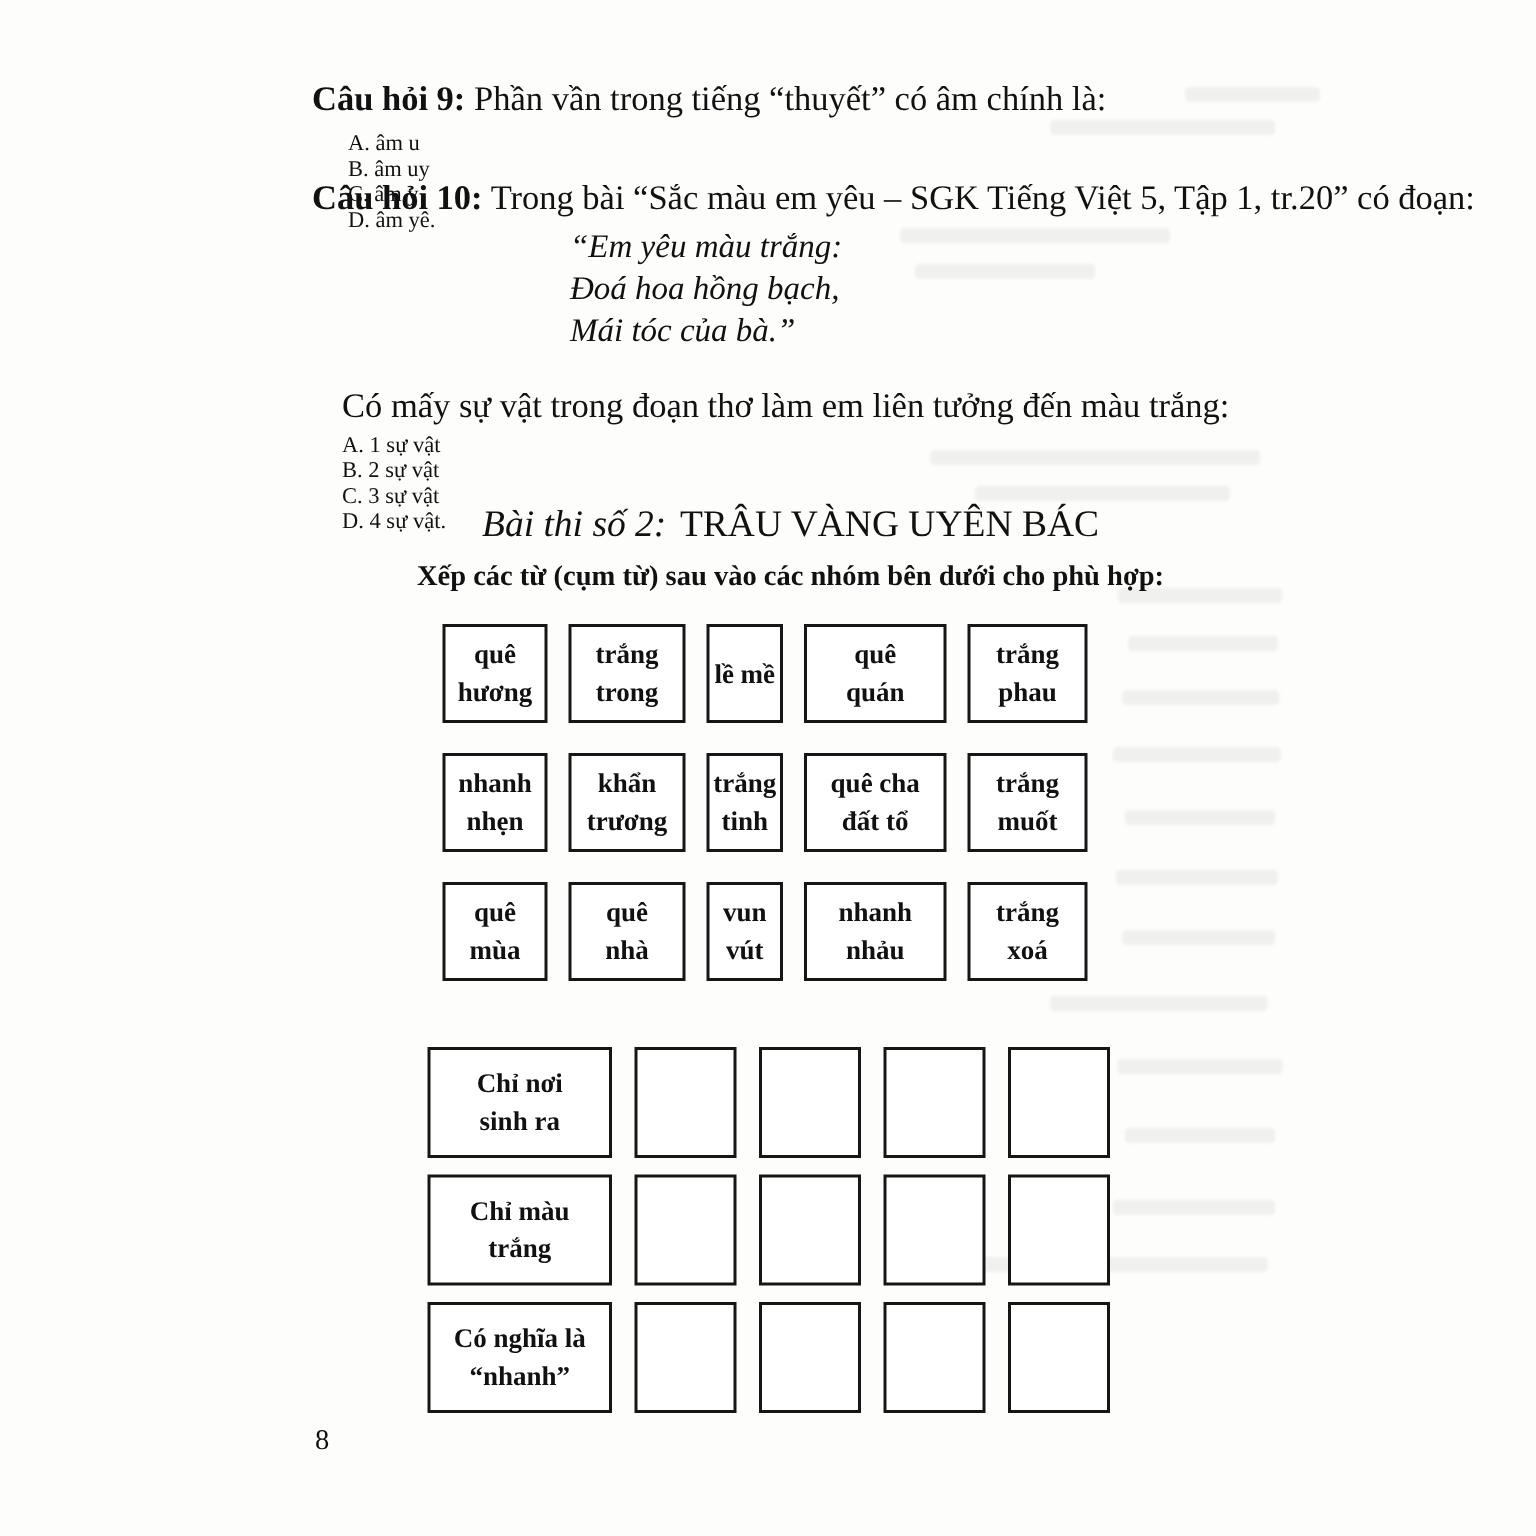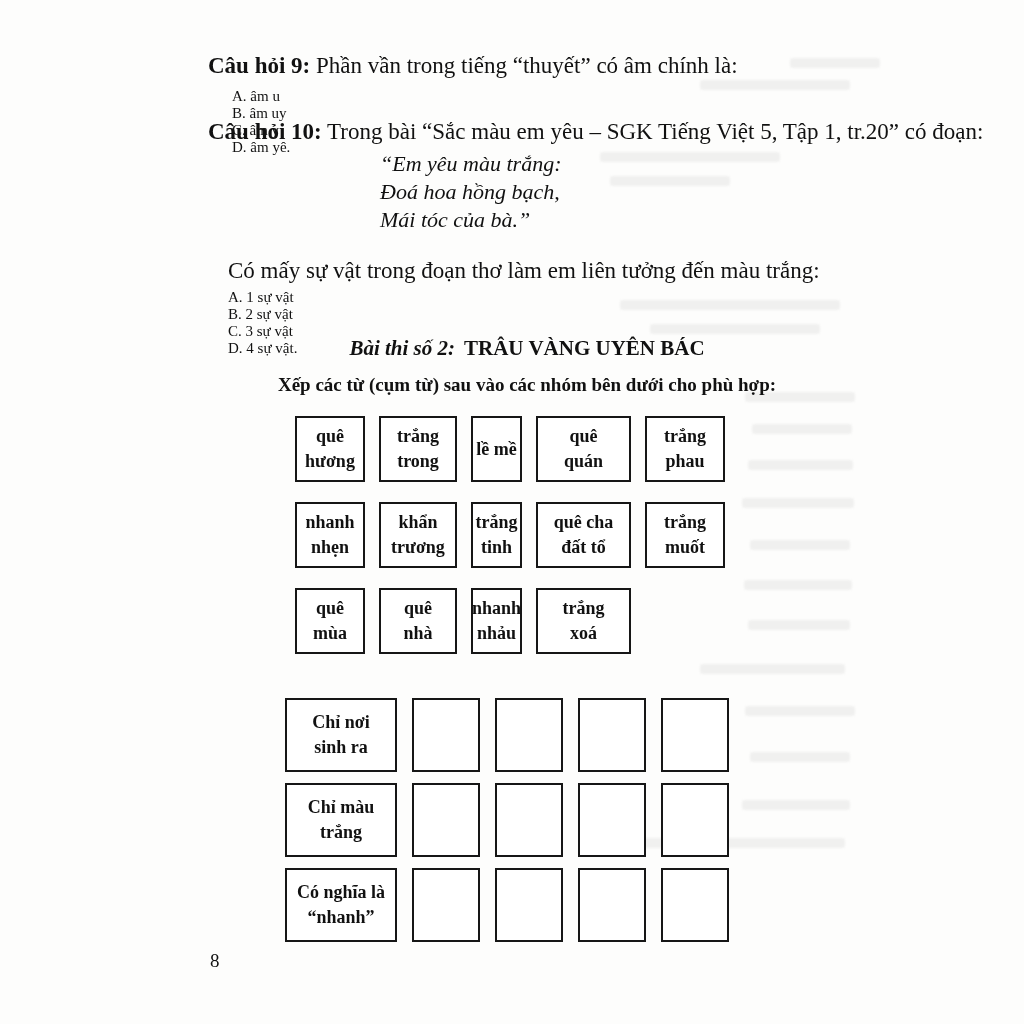--- a/index.html
+++ b/index.html
@@ -16,41 +16,41 @@
   .opts { position: absolute; display: flex; font-size: 15px; white-space: nowrap; flex-direction: column; }
   .opts span { display: inline-block; }
   .opts.q9 span:nth-child(1) { width: 128px; }
   .opts.q9 span:nth-child(2) { width: 154px; }
   .opts.q9 span:nth-child(3) { width: 154px; }
   .opts.q10 span:nth-child(1) { width: 136px; }
   .opts.q10 span:nth-child(2) { width: 148px; }
   .opts.q10 span:nth-child(3) { width: 156px; }
   .poem { position: absolute; left: 380px; top: 150px; font-size: 22px; line-height: 28px; white-space: nowrap; font-style: italic; }
   .center-line { position: absolute; left: 30px; width: 994px; text-align: center; white-space: nowrap; }
-  .section-title { top: 336px; font-size: 21px; font-weight: bold; }
+  .section-title { top: 336px; font-size: 25px; font-weight: normal; }
   .section-title .prefix { font-style: italic; margin-right: 9px; }
   .instruction { top: 374px; font-size: 19px; font-weight: bold; }
   .wgrid { position: absolute; left: 295px; top: 416px; }
   .wrow { display: flex; gap: 14px; margin-bottom: 20px; }
   .wbox {
     border: 2px solid #161616; height: 66px;
     display: flex; align-items: center; justify-content: center;
     text-align: center; font-weight: bold; font-size: 18px;
     line-height: 25px; white-space: pre-line; background: #fff;
   }
   .wrow .wbox:nth-child(1) { width: 70px; }
   .wrow .wbox:nth-child(2) { width: 78px; }
   .wrow .wbox:nth-child(3) { width: 51px; }
   .wrow .wbox:nth-child(4) { width: 95px; }
   .wrow .wbox:nth-child(5) { width: 80px; }
   .agrid { position: absolute; left: 285px; top: 698px; }
   .arow { display: flex; gap: 15px; margin-bottom: 11px; }
   .abox { border: 2px solid #161616; height: 74px; width: 68px; background: #fff; }
   .abox.label {
-    width: 112px; display: flex; align-items: center; justify-content: center;
+    width: 123px; display: flex; align-items: center; justify-content: center;
     text-align: center; font-weight: bold; font-size: 18px;
     line-height: 25px; white-space: pre-line;
   }
   .pagenum { position: absolute; left: 210px; top: 950px; font-size: 19px; }
   .bleed {
     position: absolute; height: 10px; border-radius: 3px;
     background: rgba(125,125,125,0.10); filter: blur(1.2px);
   }
 </style>
 </head>
@@ -132,20 +132,22 @@
       <div class="wbox">quê cha
 đất tổ</div>
       <div class="wbox">trắng
 muốt</div>
     </div>
     <div class="wrow">
       <div class="wbox">quê
 mùa</div>
       <div class="wbox">quê
 nhà</div>
+      <div class="wbox">vun
+vút</div>
       <div class="wbox">nhanh
 nhảu</div>
       <div class="wbox">trắng
 xoá</div>
     </div>
   </div>
 
   <div class="agrid">
     <div class="arow">
       <div class="abox label">Chỉ nơi

